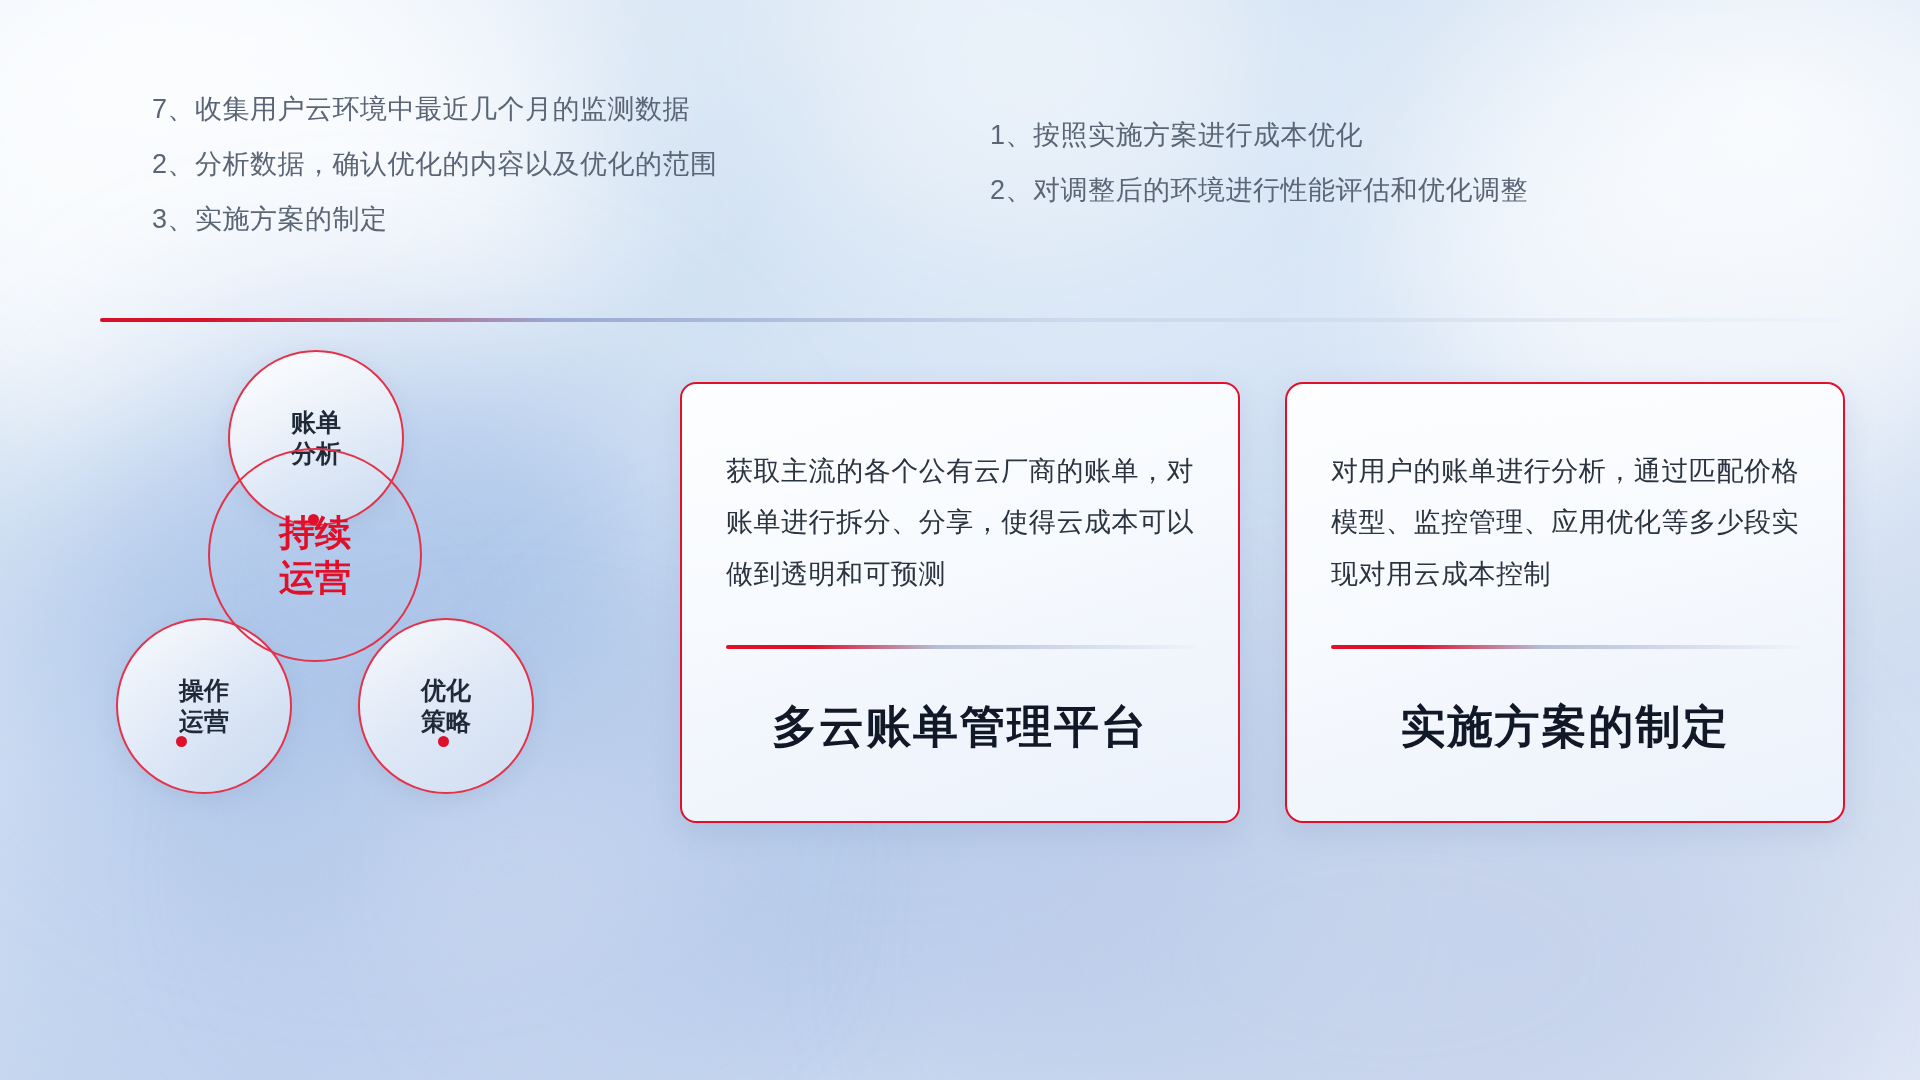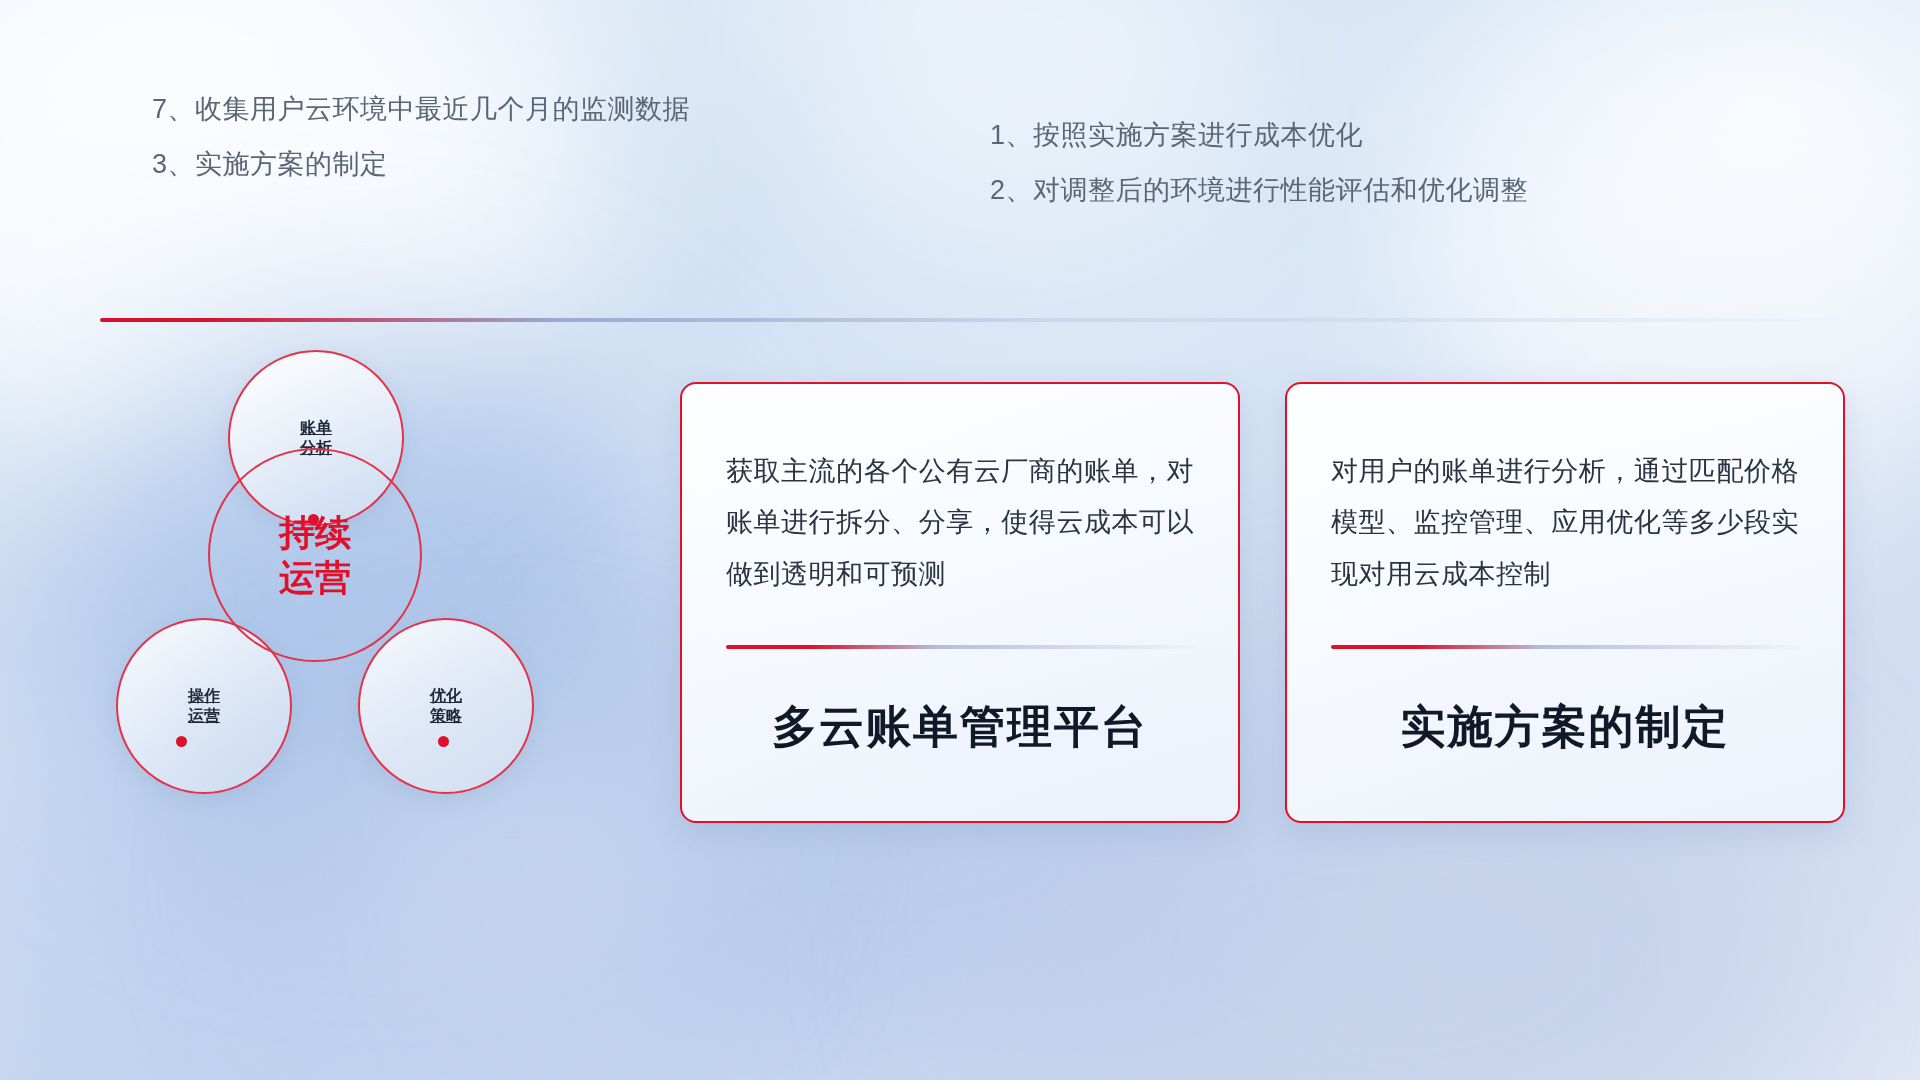--- a/index.html
+++ b/index.html
@@ -82,23 +82,22 @@
     border-radius: 50%;
     border: 2px solid #e2334a;
     background: linear-gradient(150deg, rgba(255,255,255,0.92) 0%, rgba(255,255,255,0.55) 55%, rgba(255,255,255,0.30) 100%);
     box-shadow: 0 6px 20px rgba(120,140,180,0.18);
     display: flex;
     align-items: center;
     justify-content: center;
     text-align: center;
     color: #1f2937;
     font-weight: 700;
-    font-size: 16px;
+    font-size: 25px;
     line-height: 1.25;
-    text-decoration: underline;
   }
   .circle.top { left: 128px; top: 0px; width: 172px; height: 172px; }
   .circle.left { left: 16px; top: 268px; width: 172px; height: 172px; }
   .circle.right { left: 258px; top: 268px; width: 172px; height: 172px; }
 
   .circle-center {
     position: absolute;
     left: 108px;
     top: 98px;
     width: 210px;
@@ -133,21 +132,21 @@
     width: 560px;
     height: 441px;
     border-radius: 16px;
     border: 2px solid #e0102a;
     background: linear-gradient(160deg, rgba(255,255,255,0.96) 0%, rgba(250,252,255,0.92) 45%, rgba(238,244,252,0.92) 100%);
     box-shadow: 0 10px 30px rgba(110,135,180,0.20);
     box-sizing: border-box;
     padding: 62px 44px 0 44px;
   }
   .card.c1 { left: 680px; }
-  .card.c2 { left: 1285px; }
+  .card.c2 { left: 1285px; border-radius: 18px; }
 
   .card-body {
     color: #2b3440;
     font-size: 27px;
     line-height: 1.9;
     letter-spacing: 0.5px;
     text-align: justify;
     font-weight: 400;
   }
   .card-rule {
@@ -179,20 +178,21 @@
   <div class="blob b1"></div>
   <div class="blob b2"></div>
   <div class="blob b3"></div>
   <div class="blob b4"></div>
   <div class="blob b5"></div>
   <div class="blob b6"></div>
   <div class="blob b7"></div>
 
   <div class="list-col left">
     <span class="list-item">7、收集用户云环境中最近几个月的监测数据</span>
+    <span class="list-item">2、分析数据，确认优化的内容以及优化的范围</span>
     <span class="list-item">3、实施方案的制定</span>
   </div>
 
   <div class="list-col right">
     <span class="list-item">1、按照实施方案进行成本优化</span>
     <span class="list-item">2、对调整后的环境进行性能评估和优化调整</span>
   </div>
 
   <div class="divider"></div>
 

